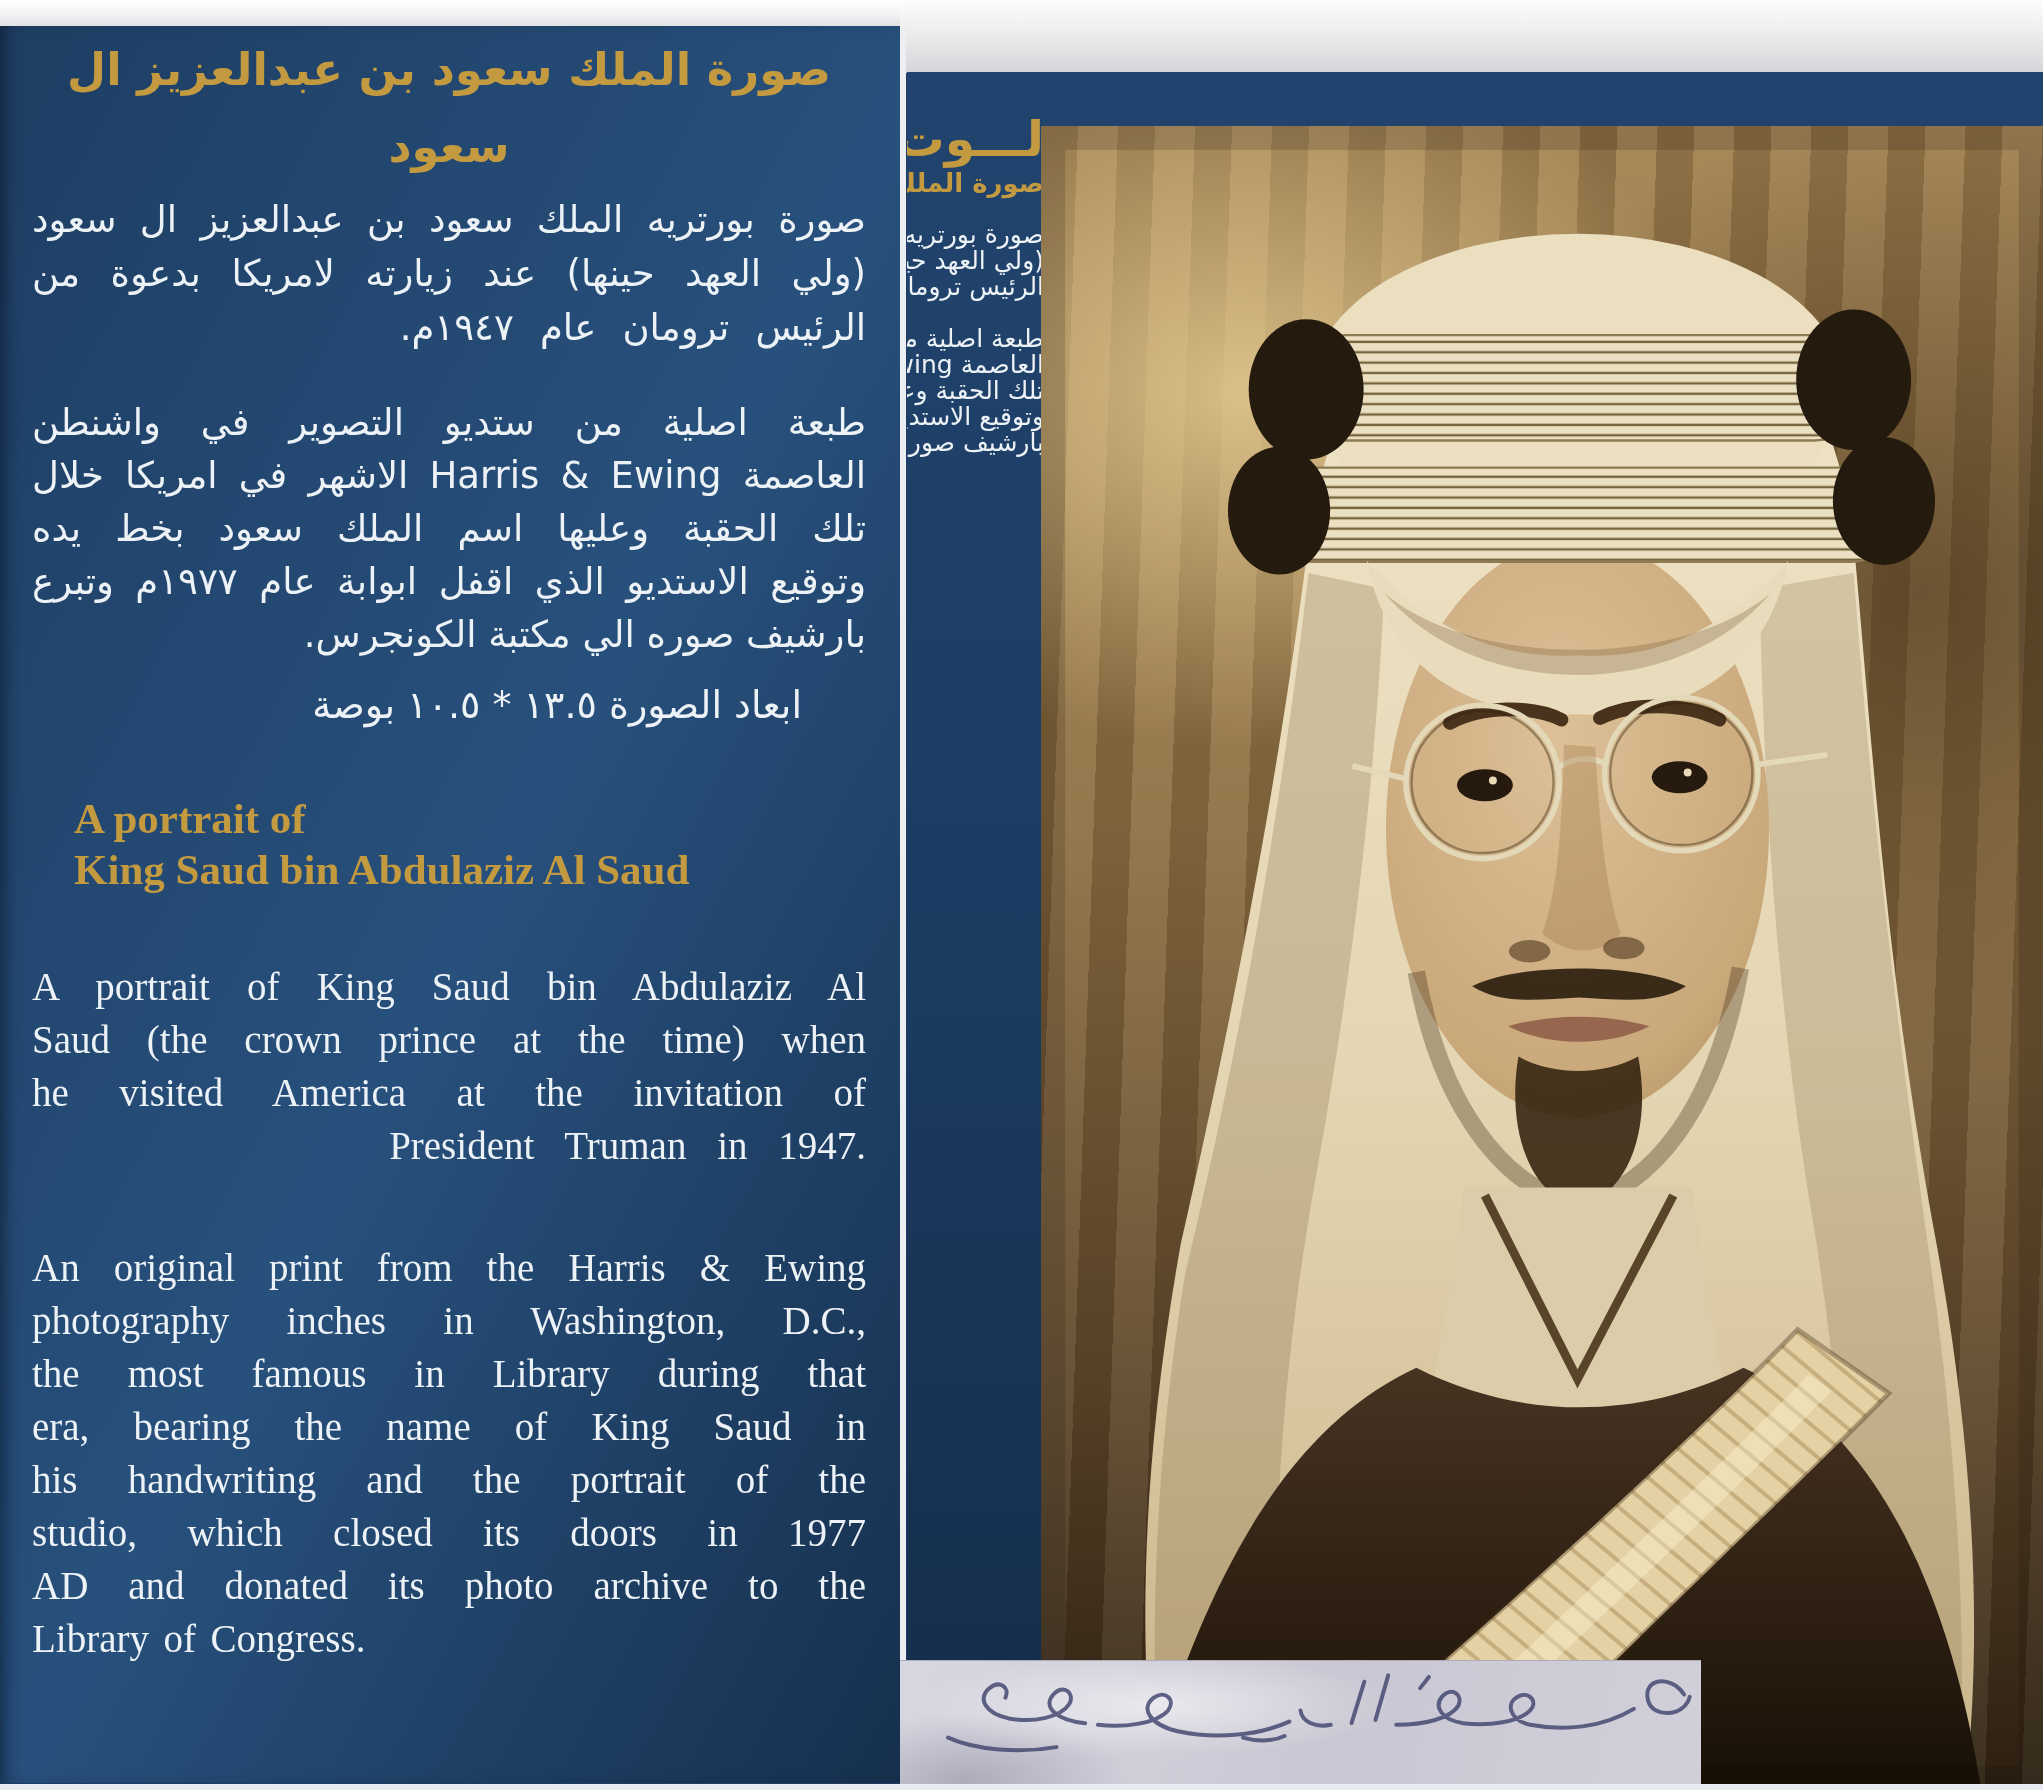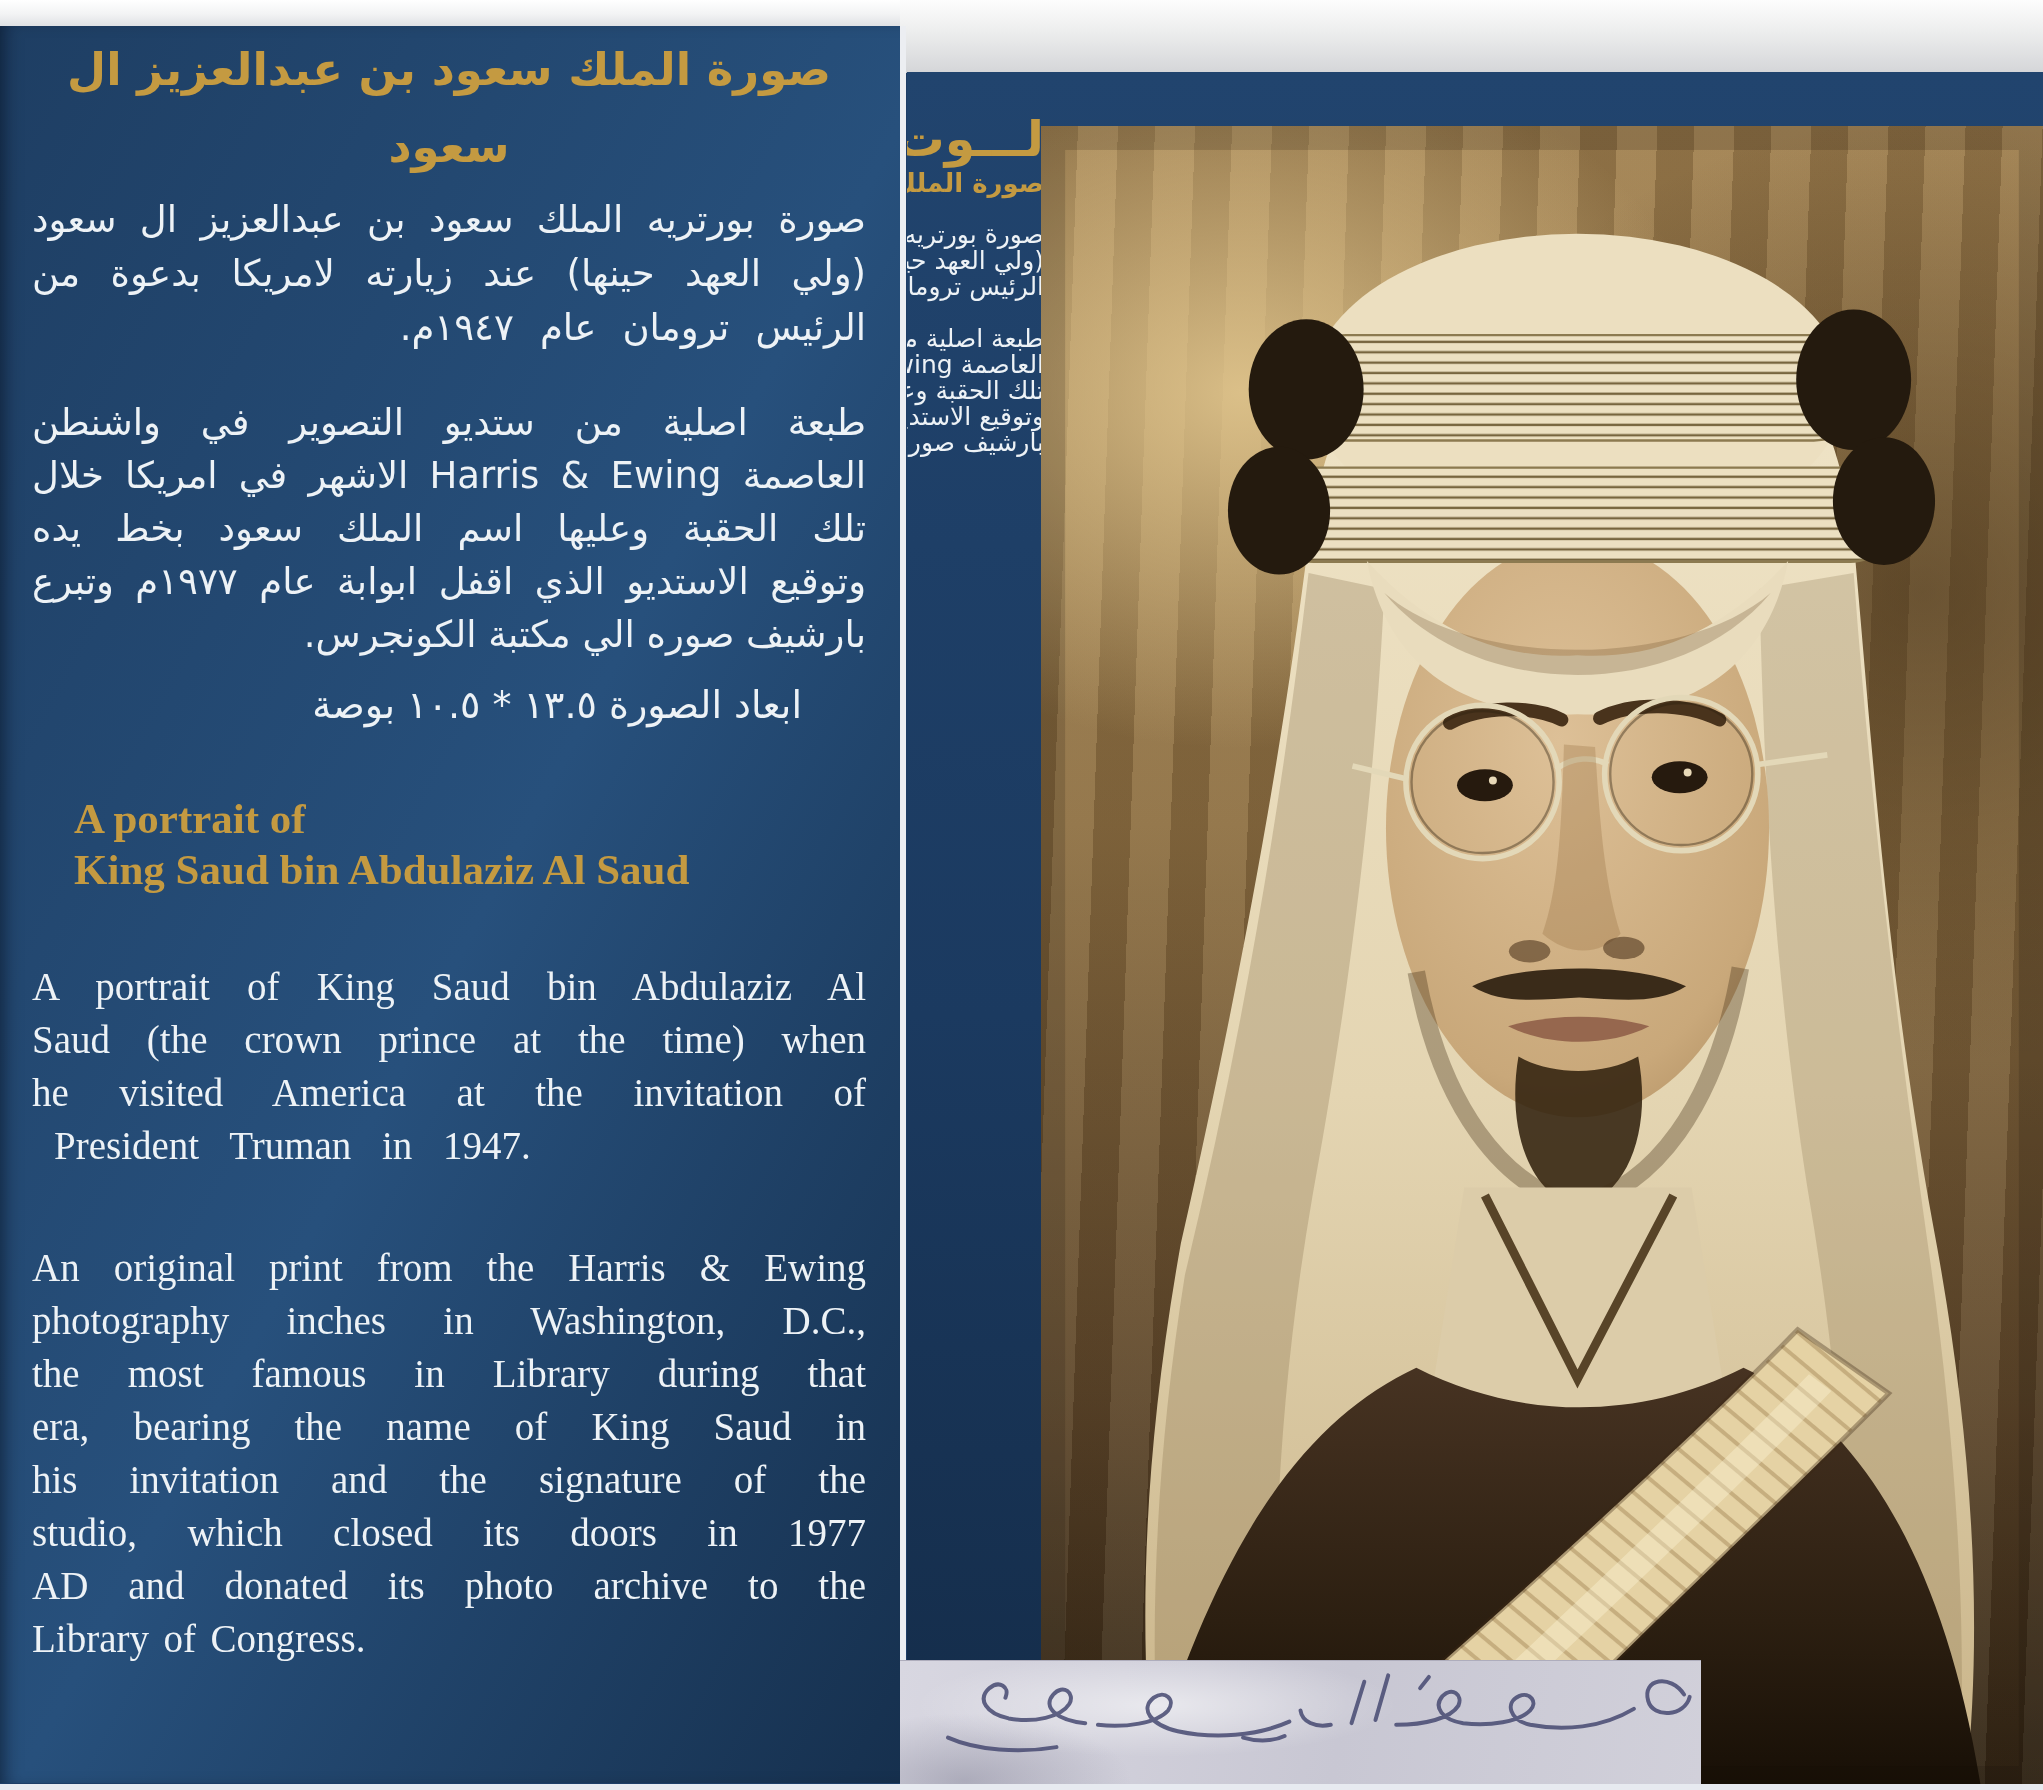--- a/index.html
+++ b/index.html
@@ -28,21 +28,21 @@
   .p-ar{font-size:37px;line-height:54px;text-align:justify;}
   .p-ar2{font-size:37px;line-height:53px;text-align:justify;}
   .jline{text-align-last:justify;-moz-text-align-last:justify;white-space:normal;}
   .ar .lastline{text-align:right;text-align-last:right;word-spacing:14.4px;}
   .ar .lastline2{text-align:right;text-align-last:right;}
   .dims-ar{font-size:38px;line-height:56px;text-align:right;margin:16px 64px 0 0;}
 
   .h-en{color:#c49a41;font-family:"Liberation Serif",serif;font-weight:bold;
         font-size:43px;line-height:51px;text-align:left;}
   .p-en{font-family:"Liberation Serif",serif;color:#edf2f6;font-size:39px;line-height:53px;}
-  .en-last-spread{text-align:left;word-spacing:21px;margin-left:22px;}
+  .en-last-spread{text-align:right;word-spacing:21px;}
   .en-last{text-align:left;word-spacing:4.8px;}
   .dims-en{font-family:"Liberation Serif",serif;color:#edf2f6;font-size:39px;line-height:49px;
         text-align:left;margin-top:34px;}
 
   .mt-para1{margin-top:8px;}
   .mt-para2{margin-top:41px;}
   .mt-hen{margin-top:60px;margin-left:42px;}
   .mt-ep1{margin-top:65px;}
   .mt-ep2{margin-top:69px;}
 
@@ -239,21 +239,21 @@
         <div class="jline">Saud (the crown prince at the time) when</div>
         <div class="jline">he visited America at the invitation of</div>
         <div class="en-last-spread">President Truman in 1947.</div>
       </div>
 
       <div class="p-en mt-ep2">
         <div class="jline">An original print from the Harris &amp; Ewing</div>
         <div class="jline">photography inches in Washington, D.C.,</div>
         <div class="jline">the most famous in Library during that</div>
         <div class="jline">era, bearing the name of King Saud in</div>
-        <div class="jline">his invitation and the signature of the</div>
+        <div class="jline">his handwriting and the portrait of the</div>
         <div class="jline">studio, which closed its doors in 1977</div>
         <div class="jline">AD and donated its photo archive to the</div>
         <div class="en-last">Library of Congress.</div>
       </div>
 
     </div>
   </div>
 
   <div class="divider"></div>
 

